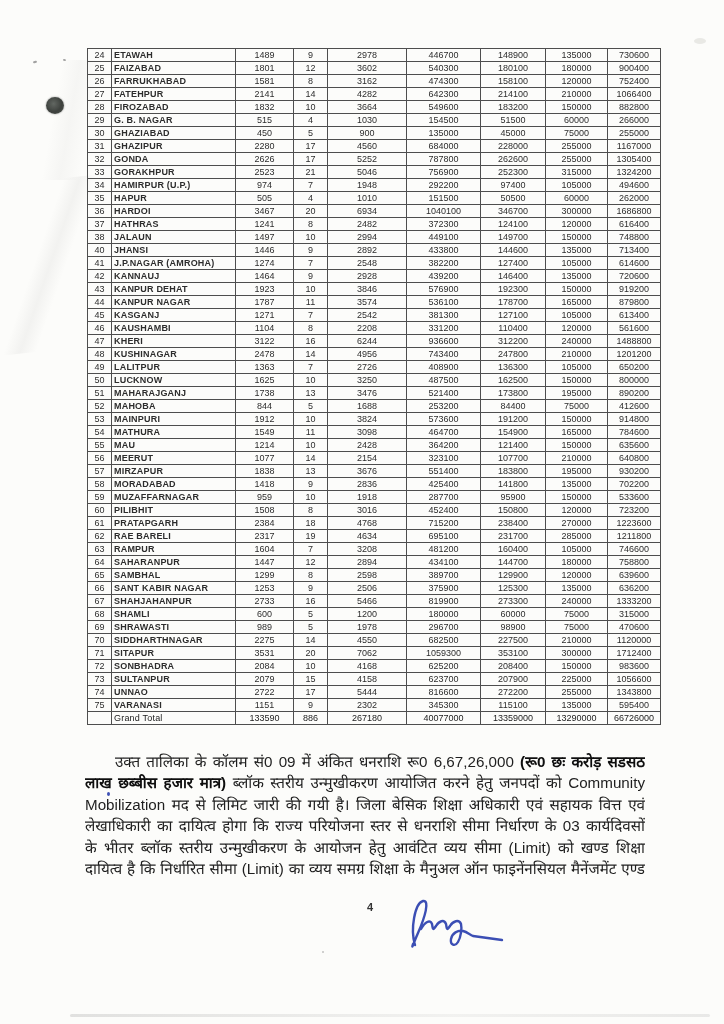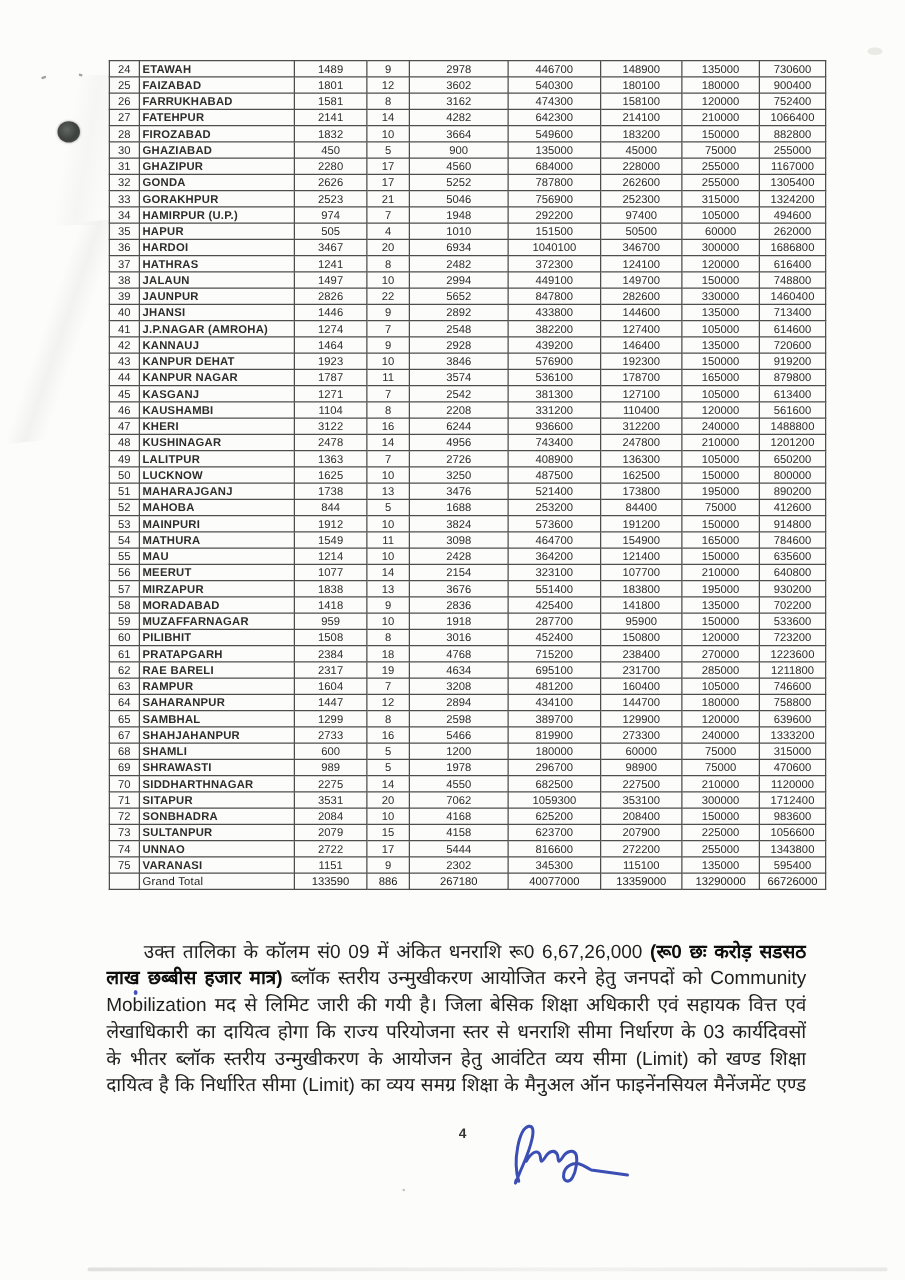--- a/index.html
+++ b/index.html
@@ -154,20 +154,31 @@
             <td class="name">FIROZABAD</td>
             <td class="num">1832</td>
             <td class="num">10</td>
             <td class="num">3664</td>
             <td class="num">549600</td>
             <td class="num">183200</td>
             <td class="num">150000</td>
             <td class="num">882800</td>
           </tr>
           <tr>
+            <td class="sl">29</td>
+            <td class="name">G. B. NAGAR</td>
+            <td class="num">515</td>
+            <td class="num">4</td>
+            <td class="num">1030</td>
+            <td class="num">154500</td>
+            <td class="num">51500</td>
+            <td class="num">60000</td>
+            <td class="num">266000</td>
+          </tr>
+          <tr>
             <td class="sl">30</td>
             <td class="name">GHAZIABAD</td>
             <td class="num">450</td>
             <td class="num">5</td>
             <td class="num">900</td>
             <td class="num">135000</td>
             <td class="num">45000</td>
             <td class="num">75000</td>
             <td class="num">255000</td>
           </tr>
@@ -253,31 +264,20 @@
             <td class="name">JALAUN</td>
             <td class="num">1497</td>
             <td class="num">10</td>
             <td class="num">2994</td>
             <td class="num">449100</td>
             <td class="num">149700</td>
             <td class="num">150000</td>
             <td class="num">748800</td>
           </tr>
           <tr>
-            <td class="sl">39</td>
-            <td class="name">JAUNPUR</td>
-            <td class="num">2826</td>
-            <td class="num">22</td>
-            <td class="num">5652</td>
-            <td class="num">847800</td>
-            <td class="num">282600</td>
-            <td class="num">330000</td>
-            <td class="num">1460400</td>
-          </tr>
-          <tr>
             <td class="sl">40</td>
             <td class="name">JHANSI</td>
             <td class="num">1446</td>
             <td class="num">9</td>
             <td class="num">2892</td>
             <td class="num">433800</td>
             <td class="num">144600</td>
             <td class="num">135000</td>
             <td class="num">713400</td>
           </tr>
@@ -548,20 +548,31 @@
           <tr>
             <td class="sl">65</td>
             <td class="name">SAMBHAL</td>
             <td class="num">1299</td>
             <td class="num">8</td>
             <td class="num">2598</td>
             <td class="num">389700</td>
             <td class="num">129900</td>
             <td class="num">120000</td>
             <td class="num">639600</td>
+          </tr>
+          <tr>
+            <td class="sl">66</td>
+            <td class="name">SANT KABIR NAGAR</td>
+            <td class="num">1253</td>
+            <td class="num">9</td>
+            <td class="num">2506</td>
+            <td class="num">375900</td>
+            <td class="num">125300</td>
+            <td class="num">135000</td>
+            <td class="num">636200</td>
           </tr>
           <tr>
             <td class="sl">67</td>
             <td class="name">SHAHJAHANPUR</td>
             <td class="num">2733</td>
             <td class="num">16</td>
             <td class="num">5466</td>
             <td class="num">819900</td>
             <td class="num">273300</td>
             <td class="num">240000</td>

